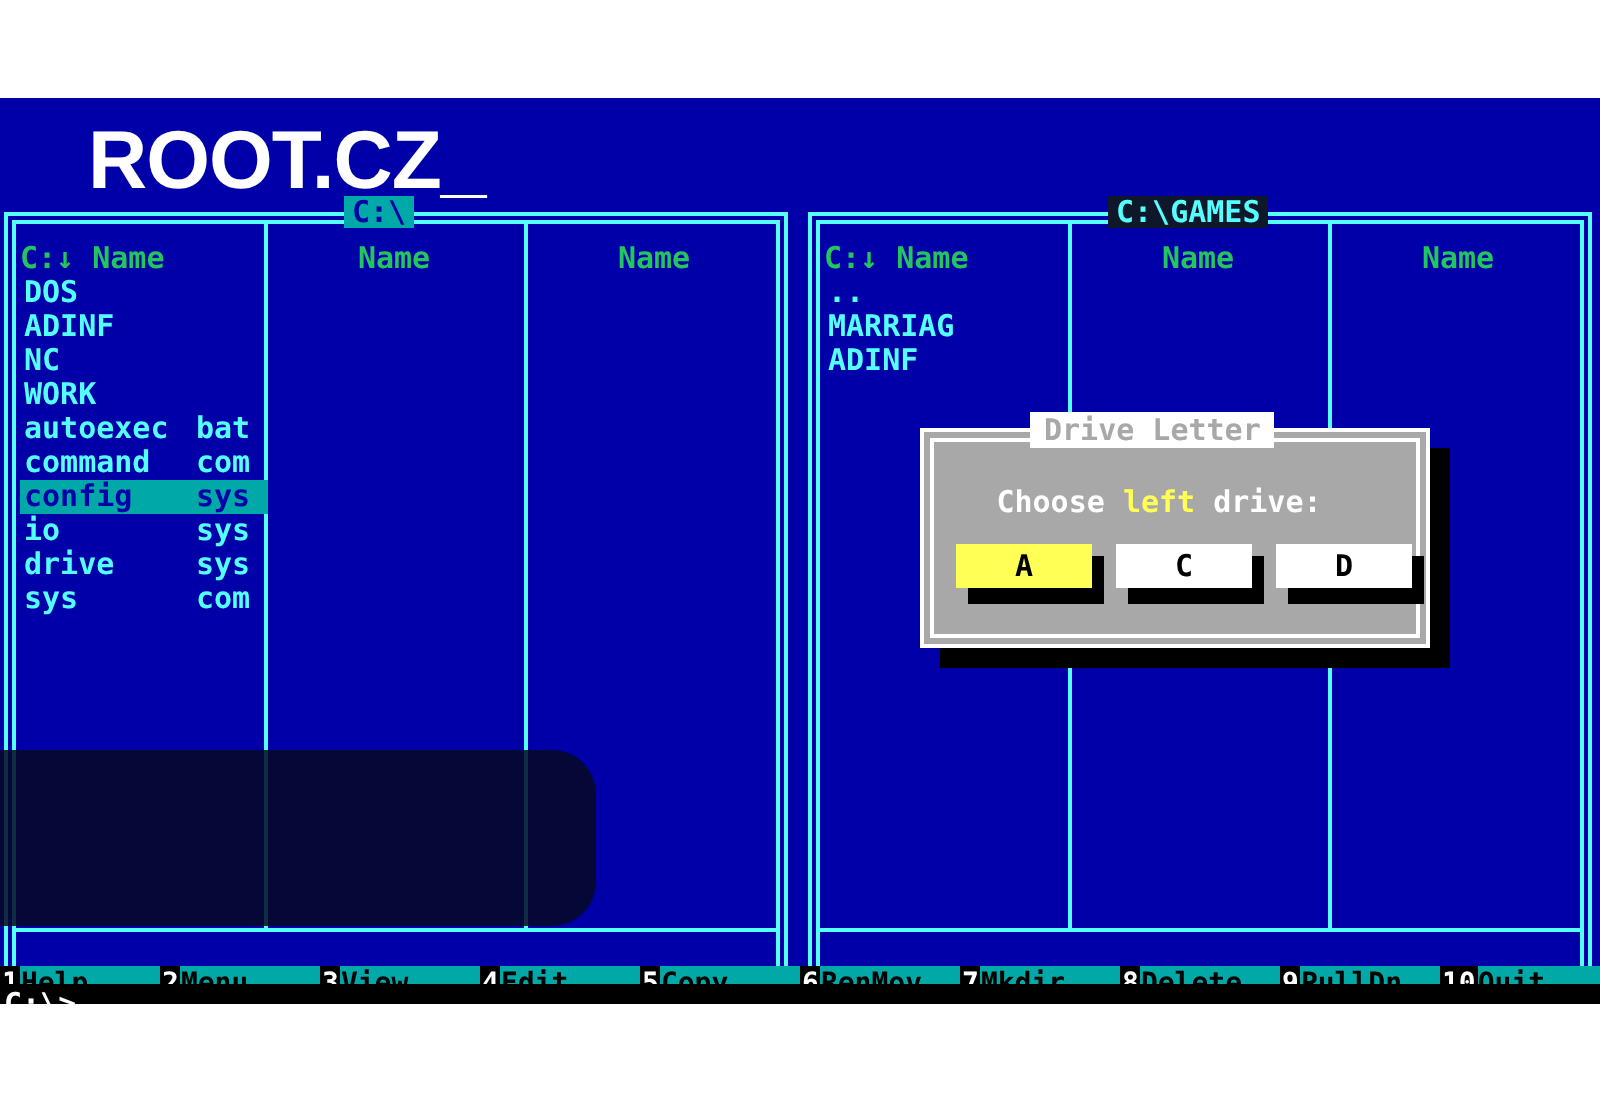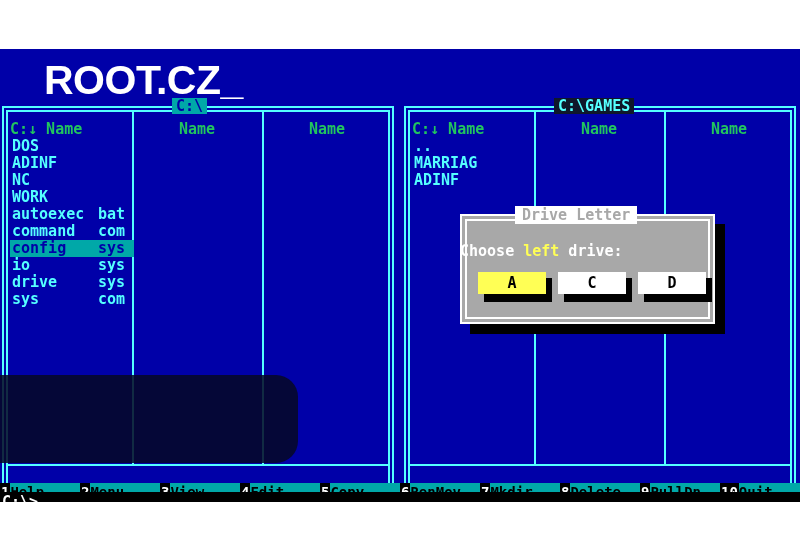--- a/index.html
+++ b/index.html
@@ -191,21 +191,21 @@
     padding: 0 7px;
     white-space: pre;
     z-index: 3;
     font-family: "DejaVu Sans Mono", "Liberation Mono", monospace;
     text-align: right;
   }
   #dialog-prompt {
     position: absolute;
     left: 0; right: 16px;
     top: 28px;
-    text-align: left;
+    text-align: center;
     font-size: 15px;
     font-weight: bold;
     color: #ffffff;
     white-space: pre;
     font-family: "DejaVu Sans Mono", "Liberation Mono", monospace;
   }
   #dialog-prompt .hl { color: #ffff55; }
 
   .btn-row {
     position: absolute;

